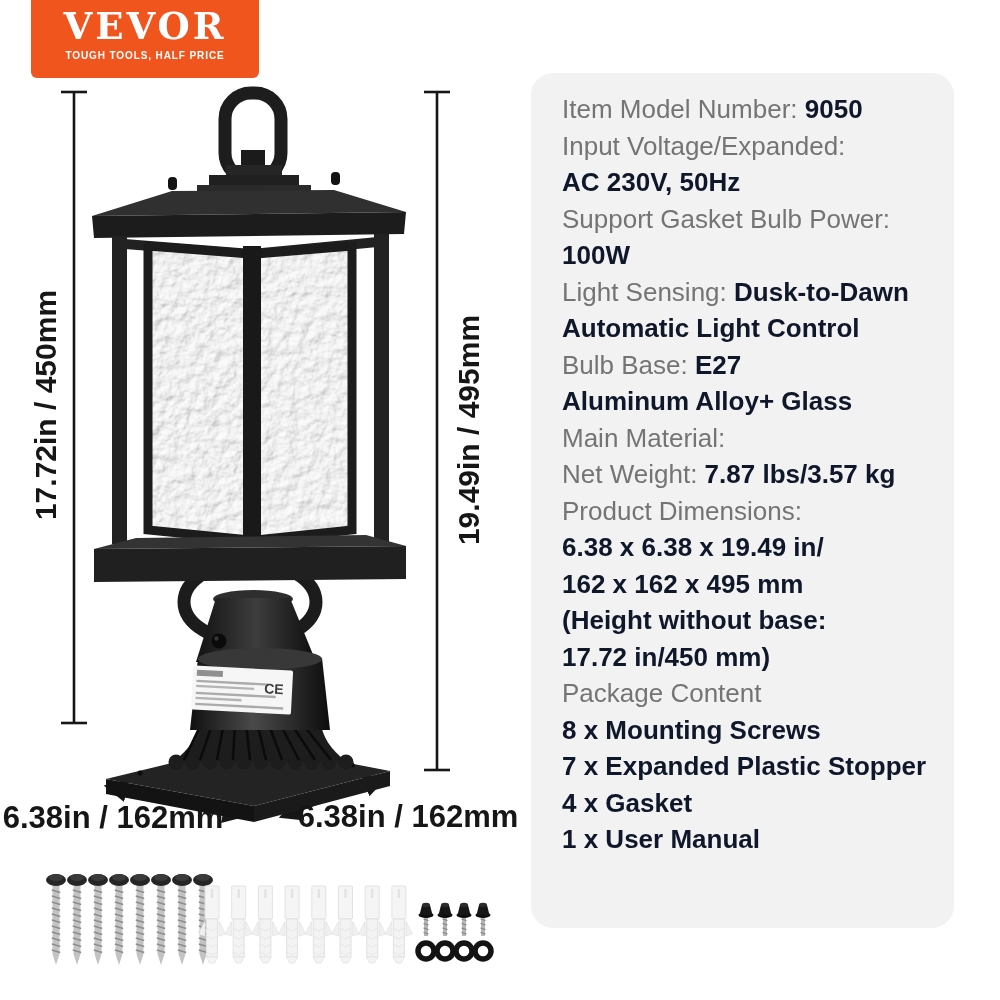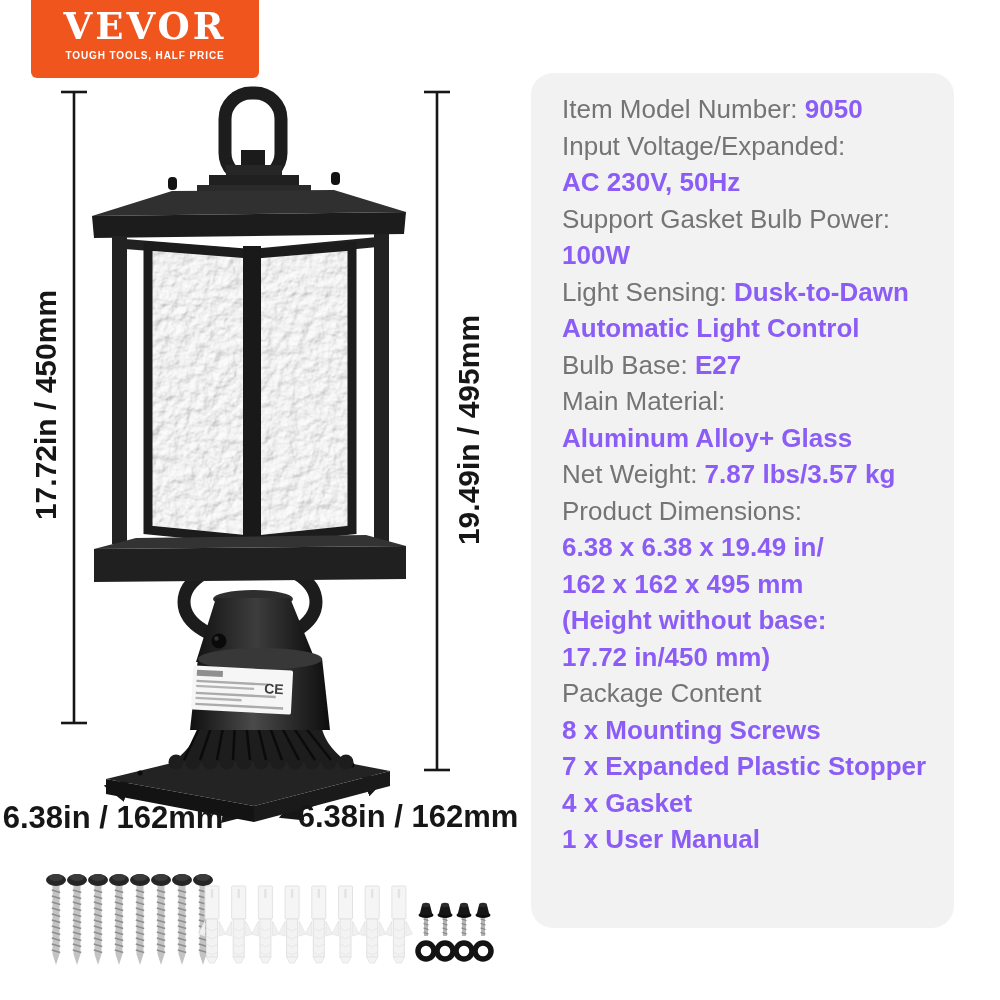--- a/index.html
+++ b/index.html
@@ -10,21 +10,21 @@
   
   .logo{position:absolute;left:31px;top:0;width:228px;height:78px;
     color:#fff;text-align:center;border-radius:0 0 6px 6px;}
   .logo-brand{font-family:"DejaVu Serif",serif;font-weight:900;font-size:37px;
     letter-spacing:3px;line-height:46px;margin-top:3px;}
   .logo-tagline{font-weight:bold;font-size:10px;letter-spacing:0.9px;line-height:13px;}
   
   .spec-panel{position:absolute;left:531px;top:73px;width:423px;height:855px;
     border-radius:22px;box-sizing:border-box;padding:18px 18px 0 31px;}
   .spec-line{font-size:26px;line-height:36.5px;color:#747474;white-space:nowrap;}
-  .spec-line .b{font-weight:bold;color:#8b5cf6;}
+  .spec-line .b{font-weight:bold;color:#0f172a;}
   
   .dim{position:absolute;font-weight:bold;color:#161616;font-size:31px;
     white-space:nowrap;transform:translate(-50%,-50%);}
   .dim.vert{transform:translate(-50%,-50%) rotate(-90deg);font-size:30px;}
   #dim-left{left:46px;top:405px;}
   #dim-right{left:469px;top:430px;}
   #dim-bl{left:113px;top:818px;}
   #dim-br{left:408px;top:817px;}
   svg{position:absolute;left:0;top:0;}
 </style>
@@ -432,22 +432,22 @@
 <div class="spec-panel" style="background: rgb(242, 242, 242);">
   <div>
       <div class="spec-line"><span>Item Model Number: </span><span class="b">9050</span></div>
       <div class="spec-line"><span>Input Voltage/Expanded:</span></div>
       <div class="spec-line"><span class="b">AC 230V, 50Hz</span></div>
       <div class="spec-line"><span>Support Gasket Bulb Power:</span></div>
       <div class="spec-line"><span class="b">100W</span></div>
       <div class="spec-line"><span>Light Sensing: </span><span class="b">Dusk-to-Dawn</span></div>
       <div class="spec-line"><span class="b">Automatic Light Control</span></div>
       <div class="spec-line"><span>Bulb Base: </span><span class="b">E27</span></div>
+      <div class="spec-line"><span class="b">Aluminum Alloy+ Glass</span></div>
       <div class="spec-line"><span>Main Material:</span></div>
-      <div class="spec-line"><span class="b">Aluminum Alloy+ Glass</span></div>
       <div class="spec-line"><span>Net Weight: </span><span class="b">7.87 lbs/3.57 kg</span></div>
       <div class="spec-line"><span>Product Dimensions:</span></div>
       <div class="spec-line"><span class="b">6.38 x 6.38 x 19.49 in/</span></div>
       <div class="spec-line"><span class="b">162 x 162 x 495 mm</span></div>
       <div class="spec-line"><span class="b">(Height without base:</span></div>
       <div class="spec-line"><span class="b">17.72 in/450 mm)</span></div>
       <div class="spec-line"><span>Package Content</span></div>
       <div class="spec-line"><span class="b">8 x Mounting Screws</span></div>
       <div class="spec-line"><span class="b">7 x Expanded Plastic Stopper</span></div>
       <div class="spec-line"><span class="b">4 x Gasket</span></div>

